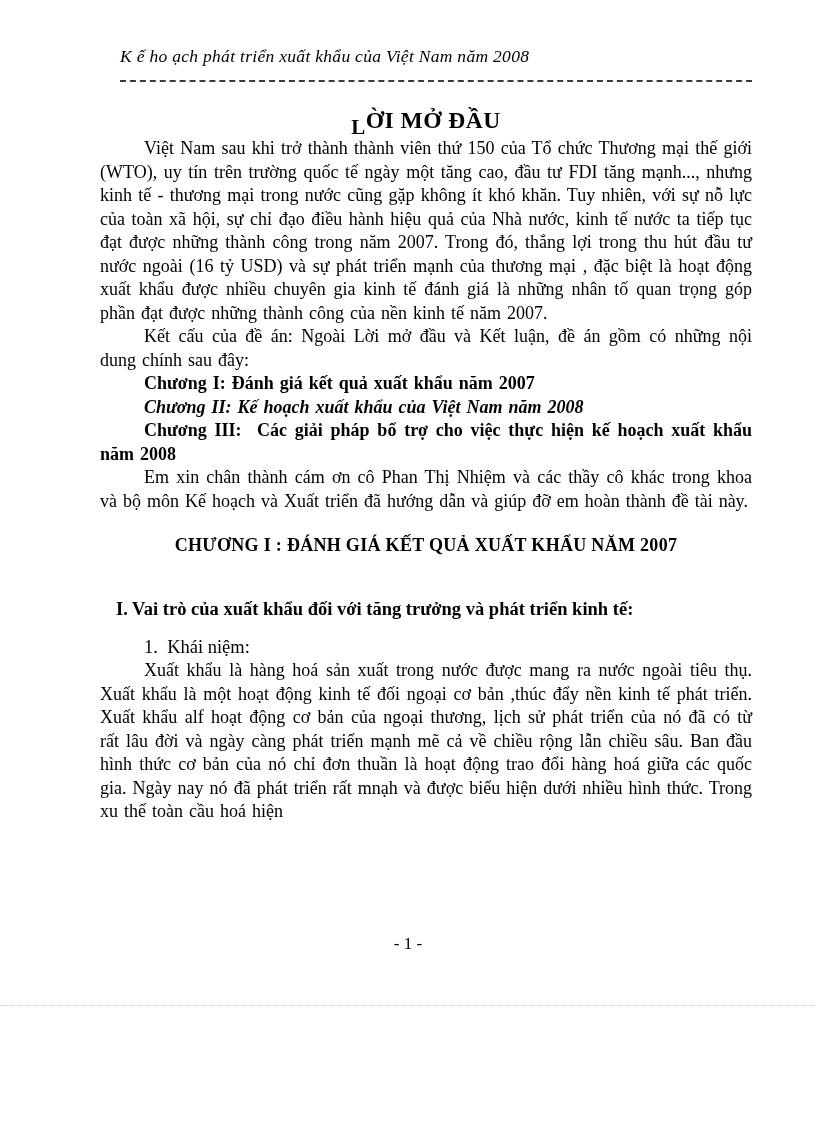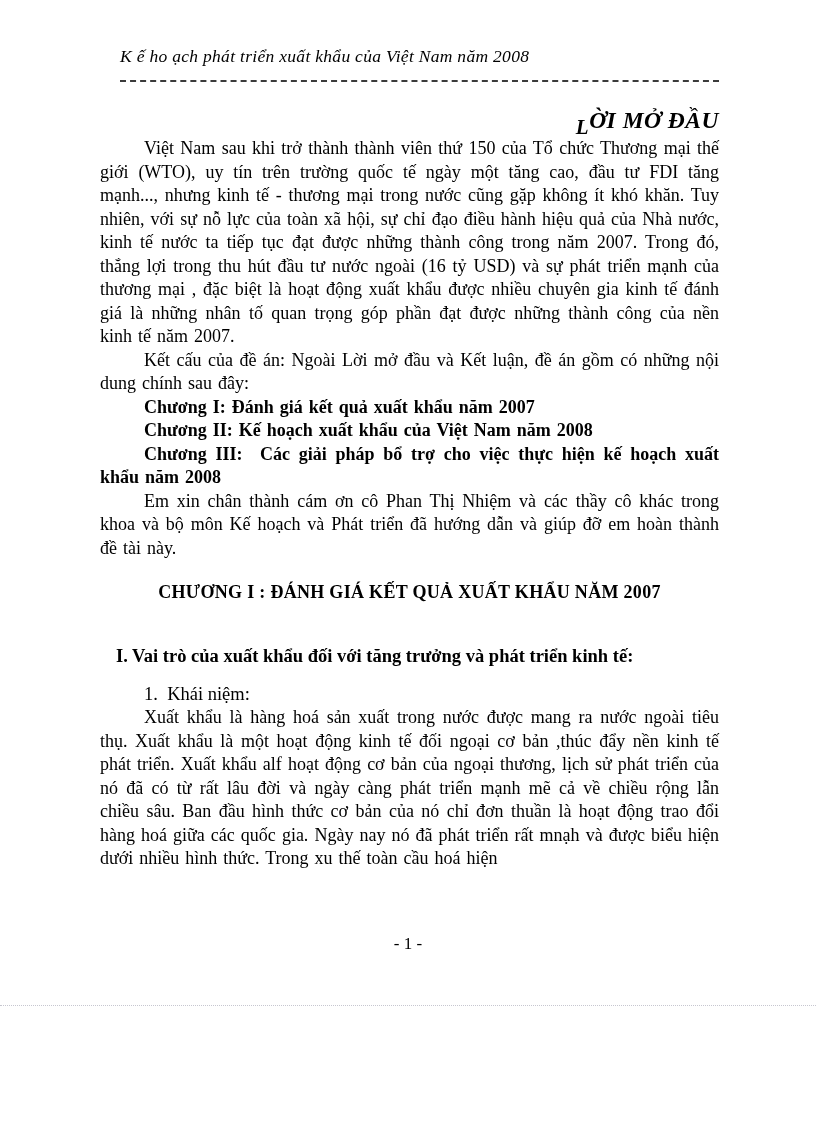--- a/index.html
+++ b/index.html
@@ -7,43 +7,42 @@
   body {
     width: 816px; height: 1123px;
     background: #ffffff;
     color: #000000;
     font-family: "Liberation Serif", "DejaVu Serif", serif;
     overflow: hidden;
   }
   .page {
     position: relative;
     width: 816px; height: 1008px;
-    padding: 44px 97px 0 100px;
+    padding: 44px 64px 0 100px;
   }
   .doc-header {
     font-style: italic;
     font-size: 17.5px;
     line-height: 24px;
     padding-left: 20px;
     letter-spacing: 0.3px;
   }
   .header-rule {
     border: none;
     border-top: 2px dashed #3b3b3b;
     margin: 12px 0 0 20px;
     height: 0;
   }
   .doc-title {
-    text-align: right;
+    text-align: center;
     font-weight: bold;
     font-size: 23.5px;
     line-height: 32px;
     margin-top: 22px;
     letter-spacing: 0.5px;
-    font-style: italic;
   }
   .doc-title .dropped-initial {
     position: relative;
     top: 6px;
     font-size: 21px;
   }
   p.body-text {
     margin: 0;
     font-size: 18px;
     line-height: 23.5px;
@@ -53,21 +52,21 @@
   }
   .p1 { margin-top: 18px; }
   .p2 { margin-top: 0; }
   .p3 { margin-top: 16px; }
   .chapter {
     font-weight: bold;
     text-indent: 60px;
     word-spacing: 0.5px;
   }
   .ch1 { margin-top: 12px; }
-  .ch2 { margin-top: 14px; }
+  .ch2 { margin-top: 14px; font-style: italic; }
   .ch3 { margin-top: 14px; }
   .ack { margin-top: 28px; }
   .chapter-heading {
     margin: 20px 0 0 0;
     text-align: center;
     font-weight: bold;
     font-size: 18px;
     line-height: 25px;
     letter-spacing: 0.3px;
   }
@@ -116,21 +115,21 @@
 
 
   <p class="body-text p3">Kết cấu của đề án: Ngoài Lời mở đầu và Kết luận, đề án gồm có những nội dung chính sau đây:</p>
 
   <p class="body-text chapter ch1">Chương I: Đánh giá kết quả xuất khẩu năm 2007</p>
 
   <p class="body-text chapter ch2">Chương II: Kế hoạch xuất khẩu của Việt Nam năm 2008</p>
 
   <p class="body-text chapter ch3">Chương III:&nbsp; Các giải pháp bổ trợ cho việc thực hiện kế hoạch xuất khẩu năm 2008</p>
 
-  <p class="body-text ack">Em xin chân thành cám ơn cô Phan Thị Nhiệm và các thầy cô khác trong khoa và bộ môn Kế hoạch và Phát triển đã hướng dẫn và giúp đỡ em hoàn thành đề tài này.</p>
+  <p class="body-text ack">Em xin chân thành cám ơn cô Phan Thị Nhiệm và các thầy cô khác trong khoa và bộ môn Kế hoạch và Xuất triển đã hướng dẫn và giúp đỡ em hoàn thành đề tài này.</p>
 
   <p class="chapter-heading">CHƯƠNG I : ĐÁNH GIÁ KẾT QUẢ XUẤT KHẨU NĂM 2007</p>
 
   <p class="section-heading">I. Vai trò của xuất khẩu đối với tăng trưởng và phát triển kinh tế:</p>
 
   <p class="sub-heading">1.&nbsp; Khái niệm:</p>
 
   <p class="body-text body1">Xuất khẩu là hàng hoá sản xuất trong nước được mang ra nước ngoài tiêu thụ. Xuất khẩu là một hoạt động kinh tế đối ngoại cơ bản ,thúc đẩy nền kinh tế phát triển. Xuất khẩu alf hoạt động cơ bản của ngoại thương, lịch sử phát triển của nó đã có từ rất lâu đời và ngày càng phát triển mạnh mẽ cả về chiều rộng lẫn chiều sâu. Ban đầu hình thức cơ bản của nó chỉ đơn thuần là hoạt động trao đổi hàng hoá giữa các quốc gia. Ngày nay nó đã phát triển rất mnạh và được biểu hiện dưới nhiều hình thức. Trong xu thế toàn cầu hoá hiện</p>
 
   <div class="doc-footer">- 1 -</div>

